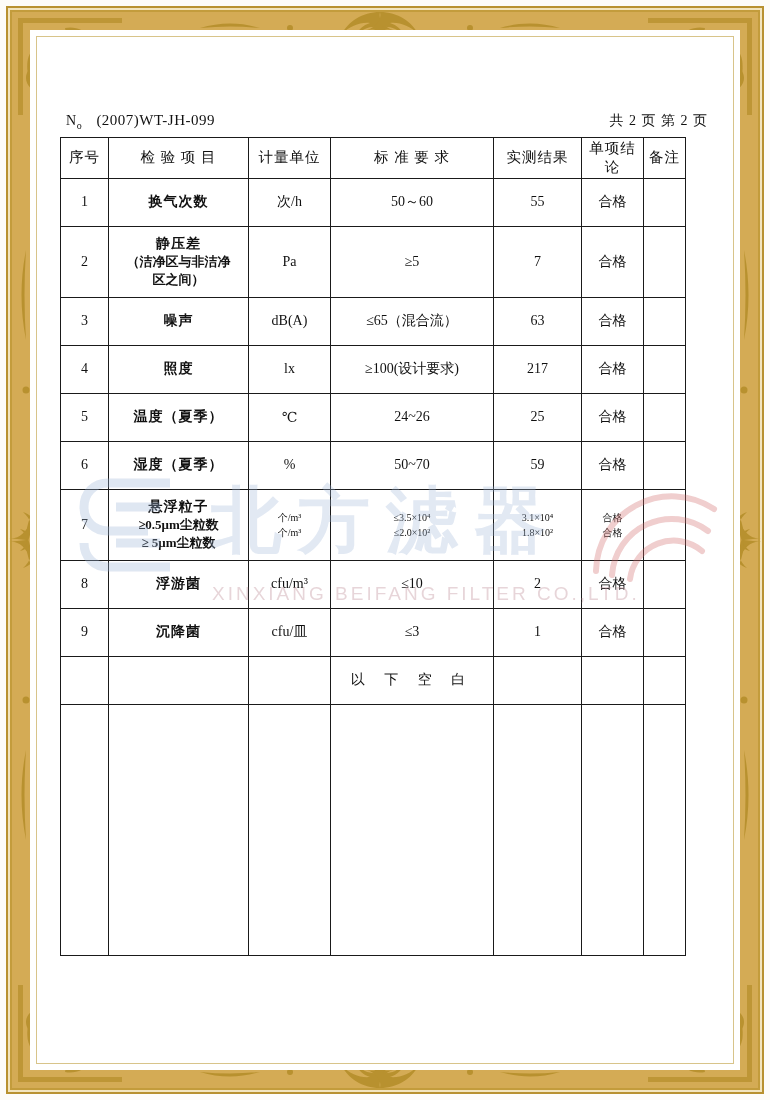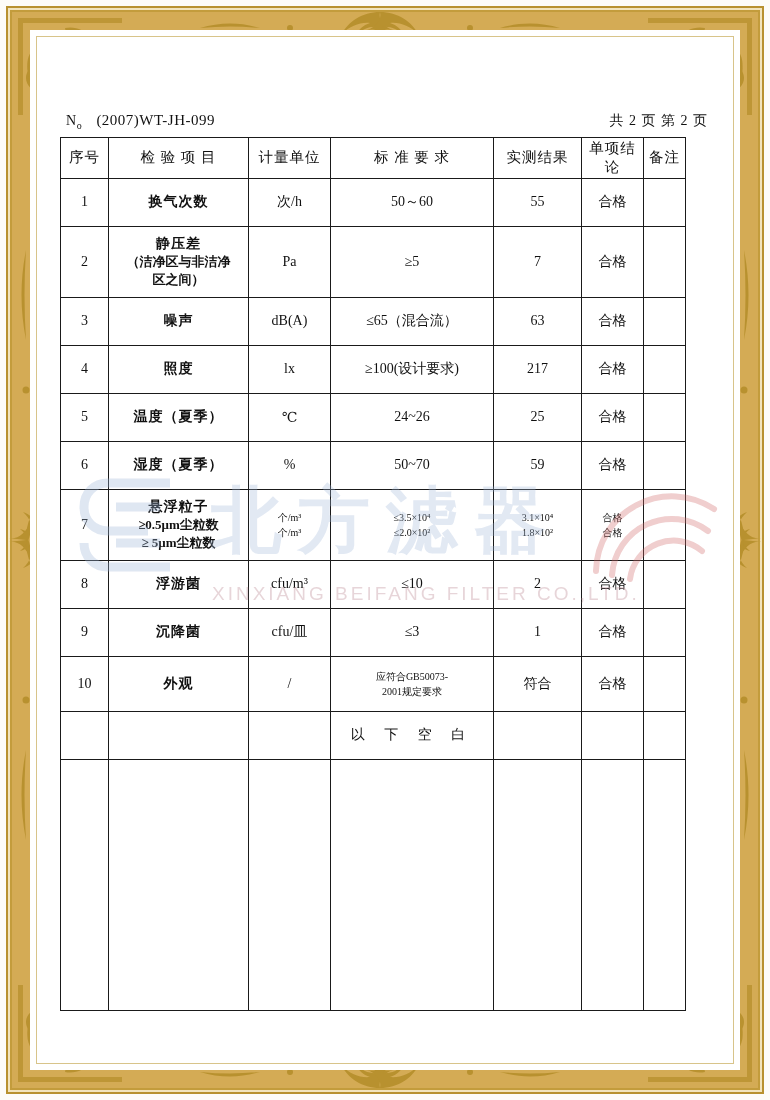--- a/index.html
+++ b/index.html
@@ -440,31 +440,20 @@
         <tr class="r-normal">
           <td class="no-cell">9</td>
           <td class="item-cell">沉降菌</td>
           <td class="unit-cell">cfu/皿</td>
           <td class="std-cell">≤3</td>
           <td class="res-cell">1</td>
           <td class="cc-cell">合格</td>
           <td></td>
         </tr>
 
-        <tr class="r-part">
-          <td class="no-cell">10</td>
-          <td class="item-cell">外观</td>
-          <td class="unit-cell">/</td>
-          <td class="std-cell">
-            <span class="stack">应符合GB50073-<br>2001规定要求</span>
-          </td>
-          <td class="res-cell">符合</td>
-          <td class="cc-cell">合格</td>
-          <td></td>
-        </tr>
 
         <tr class="blank">
           <td></td>
           <td></td>
           <td></td>
           <td class="blank-note">以 下 空 白</td>
           <td></td>
           <td></td>
           <td></td>
         </tr>

